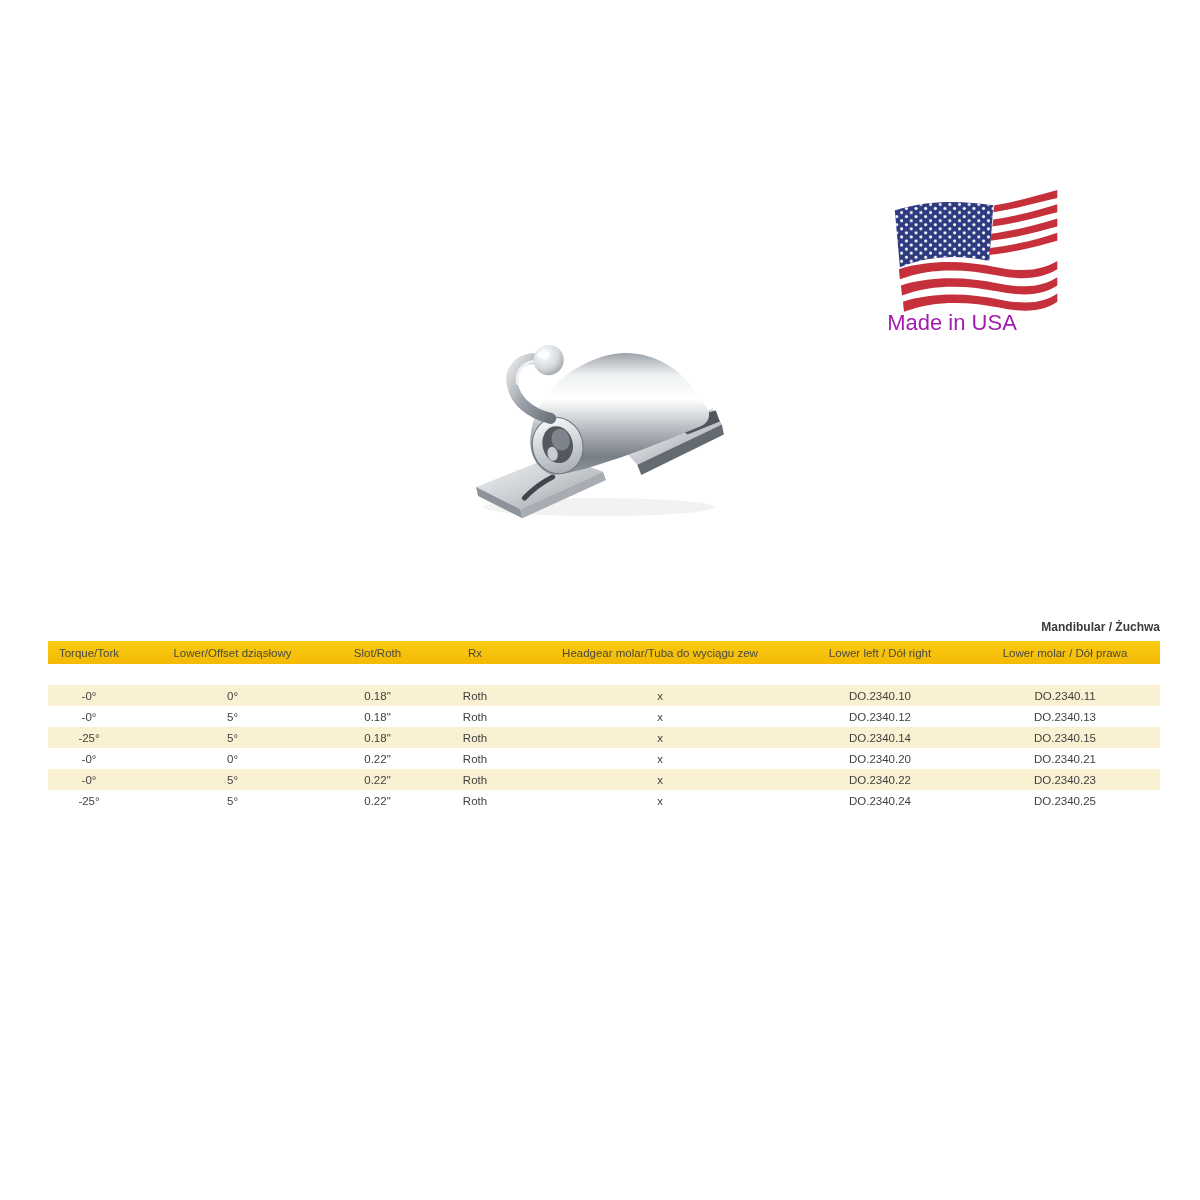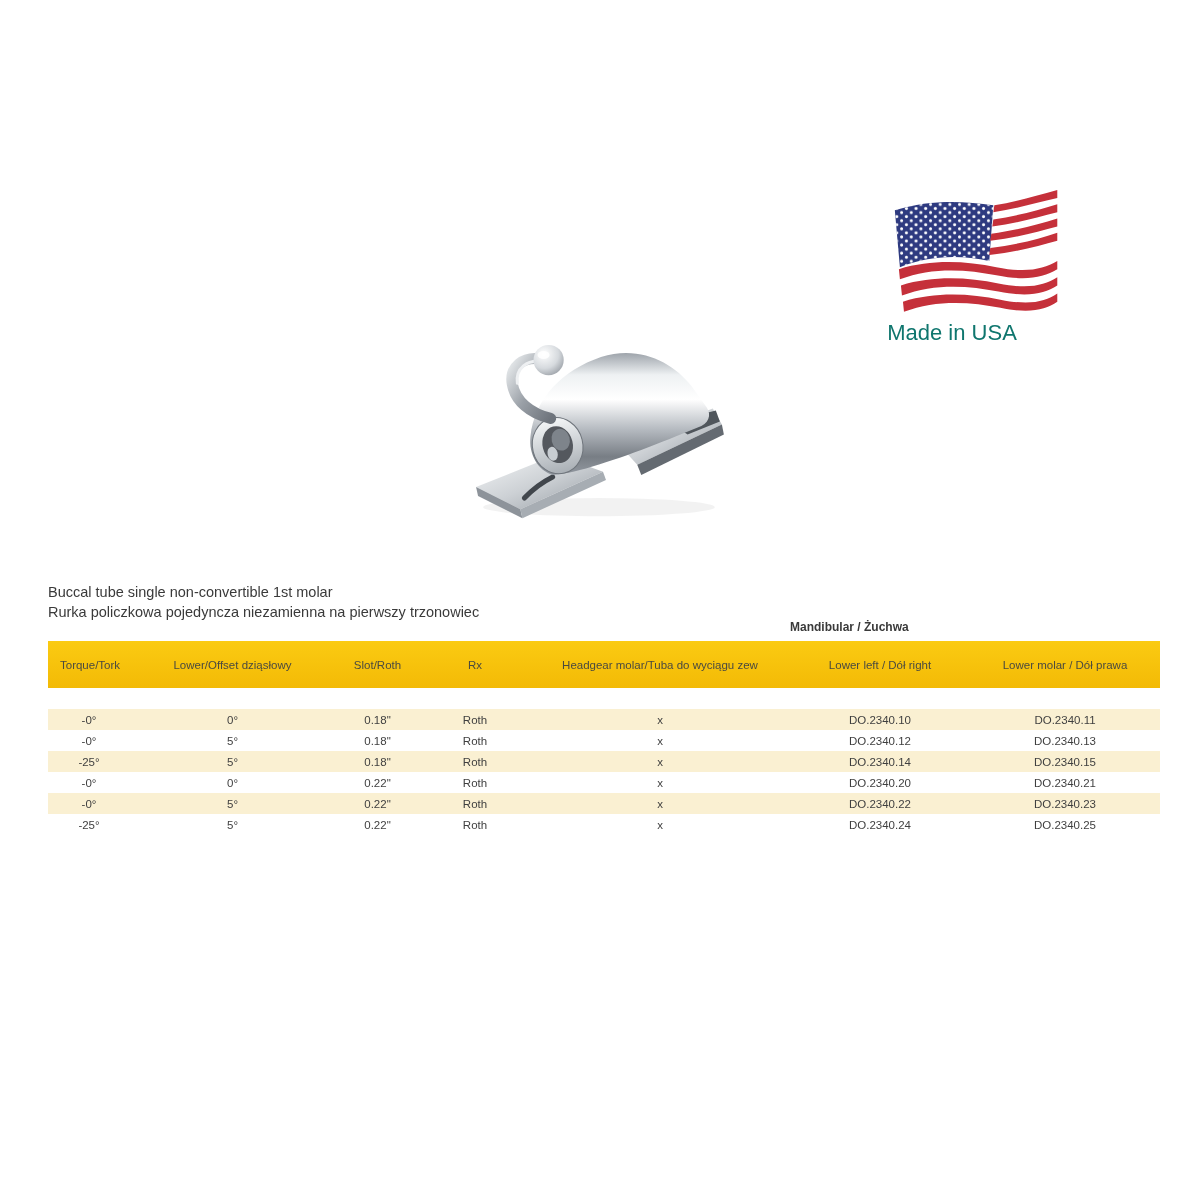--- a/index.html
+++ b/index.html
@@ -6,38 +6,38 @@
   .sheet{
     position:relative;width:1200px;height:1200px;background:#ffffff;overflow:hidden;
     font-family:"Liberation Sans",sans-serif;color:#3c3c3c;
   }
   
   .product-render{position:absolute;left:468px;top:323px;width:272px;height:198px;}
   
   .flag-block{position:absolute;left:884px;top:190px;width:176px;}
   .flag-block svg{display:block;width:176px;height:132px;}
   .made-in-usa{
-    position:absolute;left:876px;top:320px;width:152px;text-align:center;
-    font-size:22px;color:#0f766e;letter-spacing:0px;white-space:nowrap;
+    position:absolute;left:876px;top:310px;width:152px;text-align:center;
+    font-size:22px;color:#a21caf;letter-spacing:0px;white-space:nowrap;
   }
   
   .title-block{position:absolute;left:48px;top:583px;width:700px;}
   .title-line{font-size:14.5px;line-height:19.5px;color:#3a3a3a;}
   
   .group-label{
-    position:absolute;left:790px;top:620px;width:370px;text-align:left;
+    position:absolute;left:790px;top:620px;width:370px;text-align:right;
     font-size:12px;font-weight:bold;color:#3a3a3a;
   }
   
   .spec-table-wrap{position:absolute;left:48px;top:641px;width:1112px;}
   table.spec-table{border-collapse:collapse;table-layout:fixed;width:1112px;}
   table.spec-table thead th{
     background:linear-gradient(#fbcb12,#f3ba06);
     height:23px;font-size:11.5px;font-weight:normal;color:#4a4a40;
-    text-align:center;vertical-align:middle;padding:12px;
+    text-align:center;vertical-align:middle;padding:0;
   }
   table.spec-table tbody::before{content:"";display:table-row;height:21px;}
   table.spec-table tbody td{
     height:21px;font-size:11.5px;color:#3f3f3f;text-align:center;
     vertical-align:middle;padding:0;
   }
   table.spec-table tbody tr.alt{background:#faf0d2;}
 </style>
 </head>
 <body>
@@ -128,24 +128,20 @@
         <path d="M104,57 C130,54 152,48 170,42 L170,50 C152,55 131,61 103,64 Z"></path>
 
         <path d="M14,78 C46,68 80,70 110,76 C140,82 156,78 170,70 L170,78 C156,86 140,90 110,84 C80,78 46,76 15,88 Z"></path>
         <path d="M16,94 C48,84 82,86 112,92 C142,98 157,94 170,86 L170,94 C157,102 142,106 112,100 C82,94 48,92 17,104 Z"></path>
         <path d="M18,110 C50,100 84,102 114,108 C143,114 158,110 170,102 L170,110 C158,118 143,122 114,116 C84,110 50,108 19,120 Z"></path>
       </g>
     </svg>
   </div>
   <div class="made-in-usa">Made in USA</div>
 
-  <div class="title-block">
-    <div class="title-line">Buccal tube single non-convertible 1st molar</div>
-    <div class="title-line">Rurka policzkowa pojedyncza niezamienna na pierwszy trzonowiec</div>
-  </div>
 
   <div class="group-label">Mandibular / Żuchwa</div>
 
   <div class="spec-table-wrap">
     <table class="spec-table">
       <colgroup>
         <col style="width:82px">
           <col style="width:205px">
           <col style="width:85px">
         <col style="width:110px">

